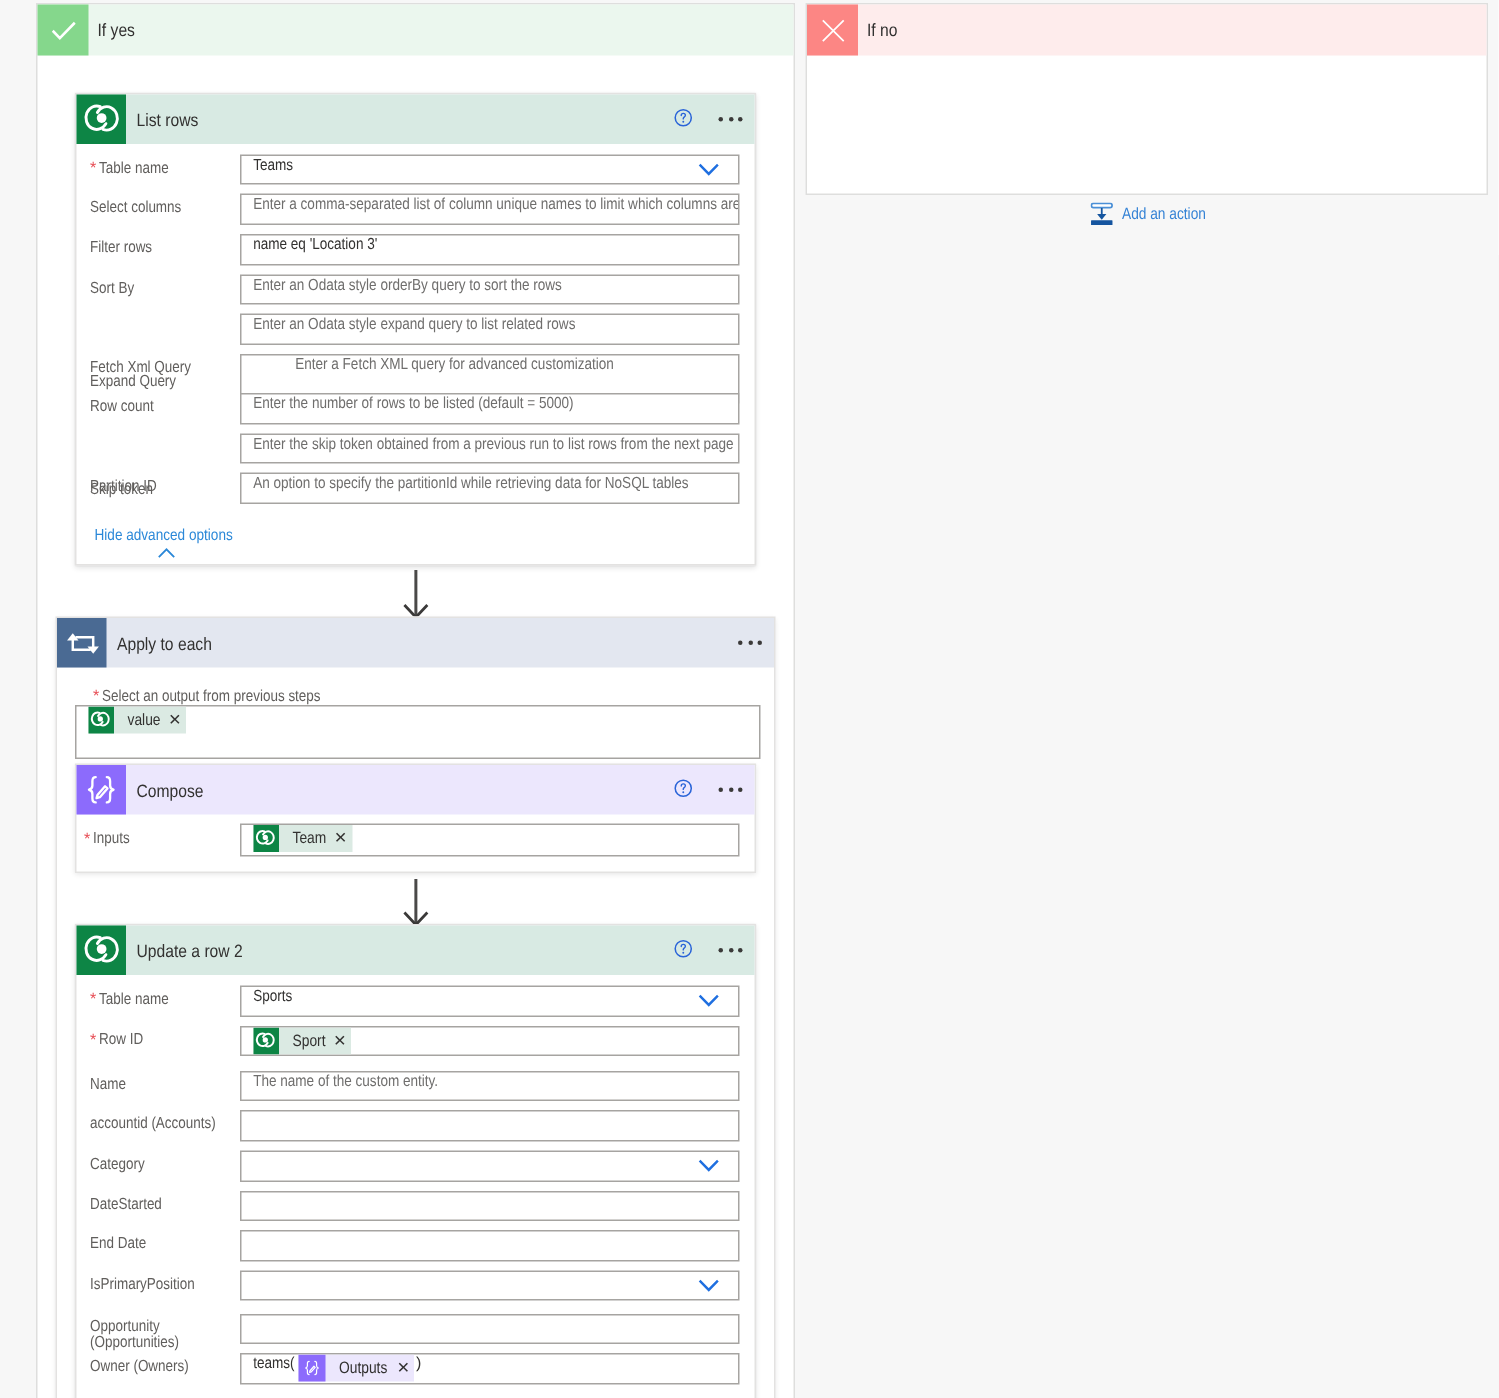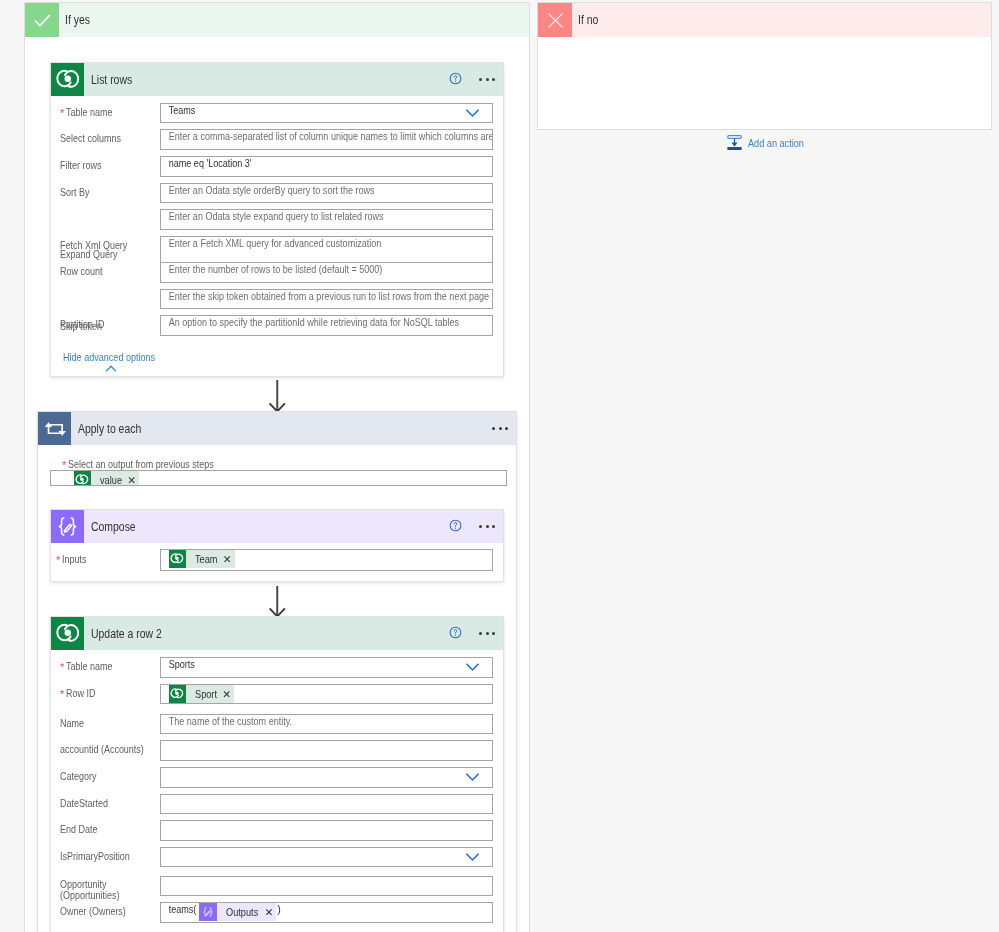--- a/index.html
+++ b/index.html
@@ -135,21 +135,21 @@
     </div>
 <div class="lbl" style="left:60px;top:185.5px;"><span>Sort By</span></div>
 <div class="fld" style="left:160px;top:182.5px;width:333px;height:20.5px;">
       <span class="ph">Enter an Odata style orderBy query to sort the rows</span>
     </div>
 <div class="lbl" style="left:60px;top:212px;margin-top:36px;"><span>Expand Query</span></div>
 <div class="fld" style="left:160px;top:209px;width:333px;height:20.5px;">
       <span class="ph">Enter an Odata style expand query to list related rows</span>
     </div>
 <div class="lbl" style="left:60px;top:238.6px;"><span>Fetch Xml Query</span></div>
-<div class="fld" style="left:160px;top:235.6px;width:333px;height:33px;">
+<div class="fld" style="left:160px;top:235.6px;width:333px;height:33px;padding-left:28px;">
       <span class="ph">Enter a Fetch XML query for advanced customization</span>
     </div>
 <div class="lbl" style="left:60px;top:265.2px;"><span>Row count</span></div>
 <div class="fld" style="left:160px;top:262.2px;width:333px;height:20.5px;">
       <span class="ph">Enter the number of rows to be listed (default = 5000)</span>
     </div>
 <div class="lbl" style="left:60px;top:291.8px;margin-top:28px;"><span>Skip token</span></div>
 <div class="fld" style="left:160px;top:288.8px;width:333px;height:20.5px;">
       <span class="ph">Enter the skip token obtained from a previous run to list rows from the next page</span>
     </div>
@@ -187,21 +187,21 @@
     <span class="card-actions">
           <span class="ellipsis">
             <i></i>
             <i></i>
             <i></i>
           </span>
         </span>
   </div>
 </div>
 <div class="lbl" style="left:62px;top:458px;"><span class="req">*</span><span>Select an output from previous steps</span></div>
-<div class="fld" style="left:50px;top:470px;width:457px;height:16px;padding-left:18px;">
+<div class="fld" style="left:50px;top:470px;width:457px;height:36px;padding-left:3px;">
       <span class="tok">
         <span class="tic">
           <svg class="ic" width="14" height="14" viewBox="0 0 32 32">
             <g transform="translate(-0.3,-1.6)">
               <g fill="none" stroke="#ffffff" stroke-width="3" stroke-linecap="round">
                 <path d="M21.4 20.6 A8.8 9.6 0 1 1 16.8 6.7" transform="translate(-1.9,0)"></path>
                 <path d="M10.6 11.4 A8.8 9.6 0 1 1 15.2 25.3" transform="translate(1.9,0)"></path>
               </g>
               <circle cx="16" cy="16" r="4.0" fill="#ffffff"></circle>
             </g>

